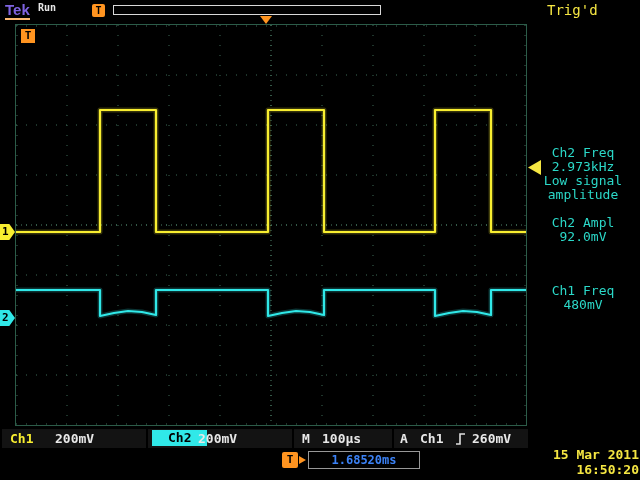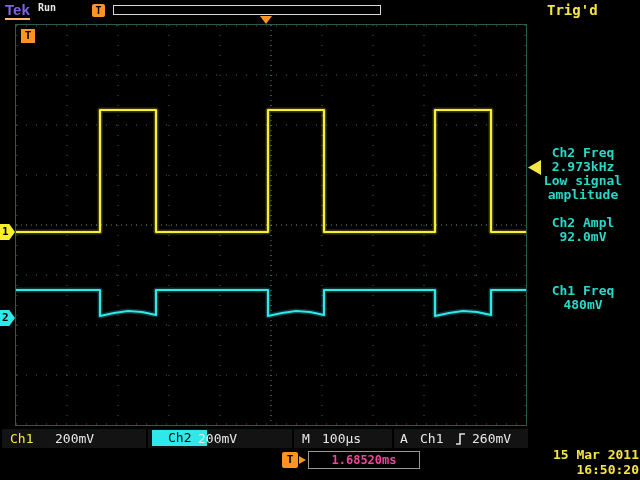--- a/index.html
+++ b/index.html
@@ -8,62 +8,62 @@
   .scope *{position:absolute;box-sizing:border-box;}
 
   
   .tek{left:5px;top:1px;color:#7e63e0;font:bold 15px "Liberation Sans",sans-serif;border-bottom:2px solid #fdba74;}
   .run{left:38px;top:2px;color:#e8e8e8;font-weight:bold;font-size:10px;}
   .t-chip{left:92px;top:4px;width:13px;height:13px;background:#ff9420;color:#000;
           font:bold 10px/13px "DejaVu Sans Mono",monospace;text-align:center;border-radius:2px;}
   .posbar{left:113px;top:5px;width:268px;height:10px;border:1px solid #d8d8d8;background:#000;}
   .trig-pos{left:260px;top:16px;width:0;height:0;border-left:6px solid transparent;
             border-right:6px solid transparent;border-top:8px solid #ff9420;}
-  .trigd{left:547px;top:2px;color:#f5e642;font-weight:bold;font-size:14px;}
+  .trigd{left:547px;top:2px;color:#f5e642;font-weight:normal;font-size:14px;}
 
   
   .grat{left:15px;top:24px;width:512px;height:402px;border:1px solid #2c5c49;background:#000;}
   .grat svg{left:0;top:0;}
   .t-marker{left:5px;top:4px;width:14px;height:14px;background:#ff9420;color:#000;
             font:bold 11px/14px "DejaVu Sans Mono",monospace;text-align:center;}
 
   .ch-marker{width:15px;height:16px;color:#000;font:bold 11px/16px "DejaVu Sans Mono",monospace;
              padding-left:2px;clip-path:polygon(0 0,62% 0,100% 50%,62% 100%,0 100%);}
   .ch1m{left:0;top:224px;background:#f8ee30;}
   .ch2m{left:0;top:310px;background:#30e8e8;}
   .trig-arrow{left:528px;top:160px;width:13px;height:15px;background:#f5e642;
               clip-path:polygon(100% 0,100% 100%,0 50%);}
 
   
-  .meas{left:527px;width:112px;text-align:center;color:#2bd8c8;font-weight:bold;font-size:13px;white-space:nowrap;}
+  .meas{left:527px;width:112px;text-align:center;color:#2bd8c8;font-weight:normal;font-size:13px;white-space:nowrap;}
   .m1{top:145px}.m2{top:159px}.m3{top:173px}.m4{top:187px}
   .m5{top:215px}.m6{top:229px}.m7{top:283px}.m8{top:297px}
 
   
   .strip{top:429px;height:19px;background:#131313;}
   .st1{left:2px;width:144px}.st2{left:148px;width:144px}.st3{left:294px;width:98px}.st4{left:394px;width:134px}
-  .sb{top:431px;font-weight:normal;font-size:13px;color:#e8e8e8;white-space:nowrap;}
+  .sb{top:431px;font-weight:bold;font-size:13px;color:#e8e8e8;white-space:nowrap;}
   .sb-ch1{left:10px;color:#f8ee30;}
   .sb-ch1v{left:55px;}
   .sb-ch2chip{left:152px;top:430px;background:#30e8e8;color:#000;padding:0 16px;height:16px;line-height:16px;}
   .sb-ch2v{left:198px;}
   .sb-m{left:302px;}
   .sb-mv{left:322px;text-align:center;}
   .sb-a{left:400px;}
   .sb-src{left:420px;}
   .slope{left:455px;top:431px;}
   .sb-lvl{left:472px;}
 
   
   .delay-chip{left:282px;top:452px;width:16px;height:16px;background:#ff9420;color:#000;
               font:bold 11px/16px "DejaVu Sans Mono",monospace;text-align:center;border-radius:2px;}
   .delay-arrow{left:299px;top:456px;width:0;height:0;border-top:4px solid transparent;
                border-bottom:4px solid transparent;border-left:7px solid #ff9420;}
   .delay-bar{left:308px;top:451px;width:112px;height:18px;border:1px solid #989898;background:#000;
-             color:#ec4899;font-weight:bold;font-size:12px;text-align:center;line-height:16px;}
+             color:#3b82f6;font-weight:bold;font-size:12px;text-align:center;line-height:16px;}
   .dt{left:527px;width:112px;text-align:right;color:#f5e642;font-weight:bold;font-size:13px;white-space:nowrap;}
   .date{top:447px}.time{top:462px}
 </style>
 </head>
 <body>
 
 <div class="scope">
 
   <span class="tek">Tek</span>
   <span class="run">Run</span>

